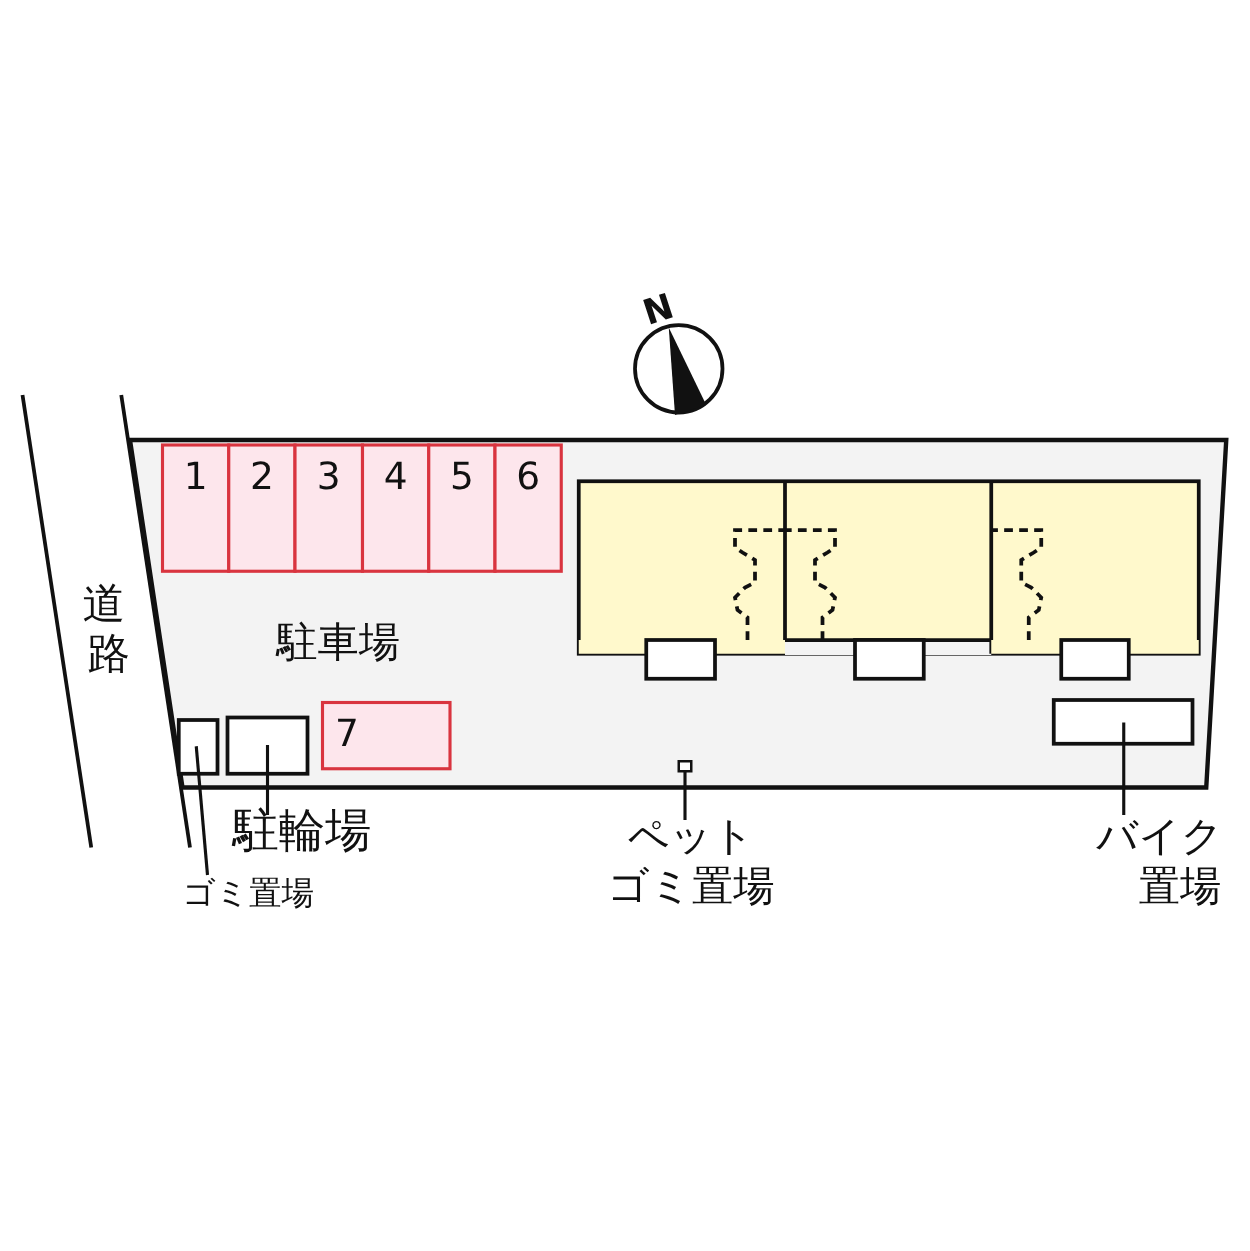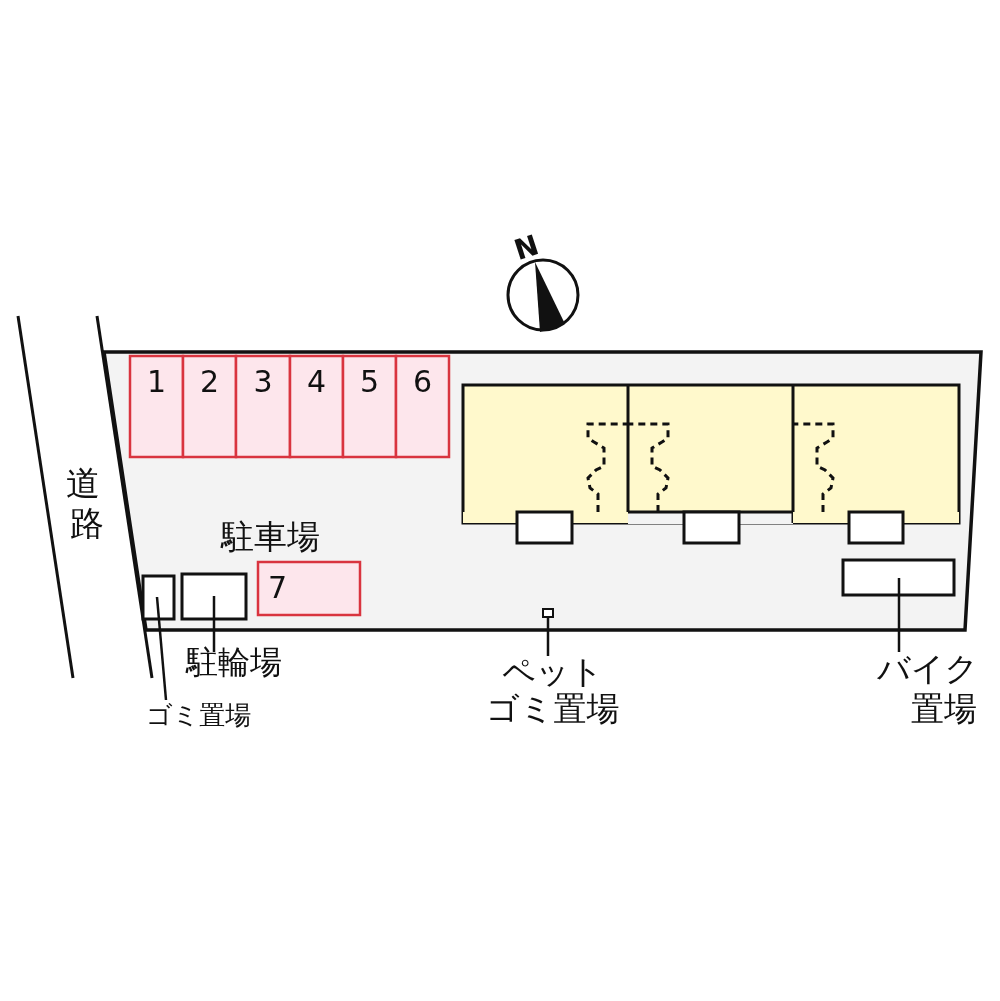--- a/index.html
+++ b/index.html
@@ -76,20 +76,20 @@
 <div class="lbl" style="left:70px;top:506px;font-size:34px;">路</div>
 
 <div class="num" style="left:130px;top:367px;width:53px;">1</div>
 <div class="num" style="left:183px;top:367px;width:53px;">2</div>
 <div class="num" style="left:236px;top:367px;width:54px;">3</div>
 <div class="num" style="left:290px;top:367px;width:53px;">4</div>
 <div class="num" style="left:343px;top:367px;width:53px;">5</div>
 <div class="num" style="left:396px;top:367px;width:53px;">6</div>
 <div class="num" style="left:268px;top:573px;">7</div>
 
-<div class="lbl" style="left:221px;top:497px;font-size:33px;margin-top:23px;">駐車場</div>
+<div class="lbl" style="left:221px;top:497px;font-size:33px;">駐車場</div>
 
-<div class="lbl" style="left:186px;top:646px;font-size:32px;">駐輪場</div>
+<div class="lbl" style="left:186px;top:646px;font-size:37px;">駐輪場</div>
 <div class="lbl" style="left:146px;top:702px;font-size:26px;">ゴミ置場</div>
-<div class="lbl" style="left:502px;top:655px;font-size:33px;">ペット</div>
+<div class="lbl" style="left:502px;top:655px;font-size:33px;font-family:Liberation Mono, monospace;">ペット</div>
 <div class="lbl" style="left:486px;top:692px;font-size:33px;">ゴミ置場</div>
 <div class="lbl" style="left:845px;top:652px;font-size:33px;margin-left:32px;">バイク</div>
 <div class="lbl" style="left:911px;top:692px;font-size:33px;">置場</div>
 
 </body></html>

